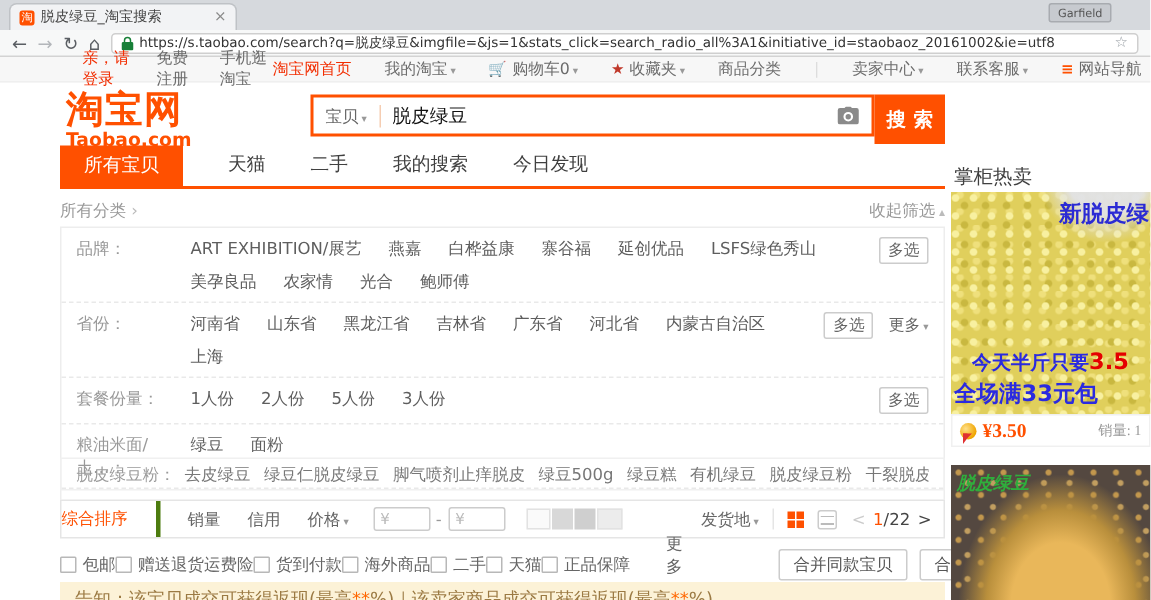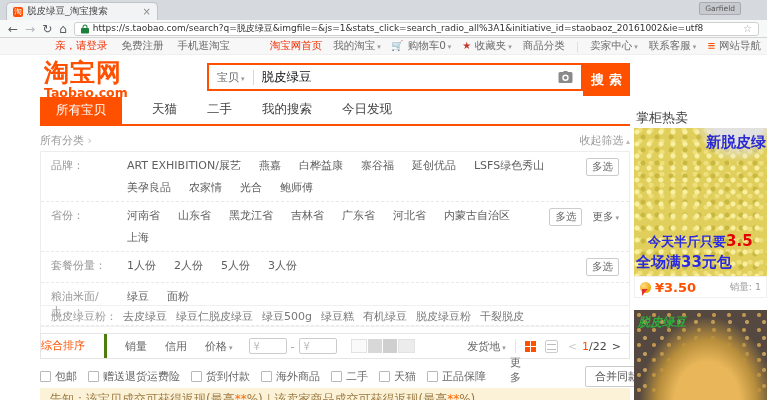--- a/index.html
+++ b/index.html
@@ -19,21 +19,21 @@
 .navbtn.fwd{color:#b3b6ba;}
 .urlbox{flex:1;height:14px;background:#fff;border:1px solid #cfcfcf;border-radius:3px;display:flex;align-items:center;gap:4px;padding:0 6px;font-size:9px;color:#333;overflow:hidden;}
 .url-text{white-space:nowrap;overflow:hidden;flex:1;}
 .lock{flex:none;display:block;}
 .star{color:#9aa0a6;font-size:10px;flex:none;}
 
 
 .page{position:absolute;top:38px;left:0;width:767px;height:362px;background:#fff;}
 .siteheader{position:absolute;top:0;left:0;right:0;height:17px;background:#f7f7f7;border-bottom:1px solid #efefef;display:flex;align-items:center;font-size:10.5px;color:#6c6c6c;padding:0 6px 0 55px;}
 .sh-left{display:flex;gap:14px;align-items:center;}
-.sh-right{margin-left:auto;display:flex;gap:11px;align-items:center;white-space:nowrap;}
+.sh-right{margin-left:auto;display:flex;gap:22px;align-items:center;white-space:nowrap;}
 .red{color:#f22d00;}
 .caret::after{content:"▾";font-size:7px;color:#999;margin-left:2px;}
 .sh-div{color:#ddd;}
 .carticon,.staricon,.navicon{font-size:10px;}
 .staricon{color:#c0392b;}
 .navicon{color:#ff5000;font-weight:bold;}
 
 .logo{position:absolute;left:44px;top:22px;color:#ff5000;line-height:1;}
 .logo-cn{font-size:25px;font-weight:bold;letter-spacing:1px;}
 .logo-en{font-size:12.5px;font-weight:bold;margin-top:2px;}
@@ -88,21 +88,21 @@
 .icon-grid{width:11px;height:11px;position:relative;flex:none;}
 .icon-grid::before{content:"";position:absolute;width:5px;height:5px;background:#ff5000;box-shadow:6px 0 0 #ff5000,0 6px 0 #ff5000,6px 6px 0 #ff5000;}
 .icon-list{width:13px;height:13px;border:1px solid #ccc;border-radius:2px;margin-left:9px;flex:none;background:repeating-linear-gradient(to bottom,transparent 0 2px,#bbb 2px 3px,transparent 3px 5px);background-size:9px 11px;background-position:1px 1px;background-repeat:no-repeat;background-clip:content-box;padding:1px;}
 .pager{display:flex;align-items:center;gap:5px;margin:0 8px 0 10px;font-size:11px;}
 .pg-prev{color:#ccc;}
 .pg-cur{color:#ff5000;}
 .pg-total{color:#444;}
 .pg-next{color:#444;}
 
 .checkrow{position:absolute;left:40px;top:327px;width:590px;height:22px;display:flex;align-items:center;font-size:11px;color:#666;}
-.cbwrap{display:flex;align-items:center;gap:11px;}
+.cbwrap{display:flex;align-items:center;}
 .cb-item{display:flex;align-items:center;gap:4px;white-space:nowrap;}
 .cb{width:11px;height:11px;border:1px solid #b8b8b8;border-radius:1px;background:#fff;flex:none;}
 .more2{margin-left:24px;color:#666;}
 .cdiv{width:1px;height:14px;background:#e5e5e5;margin:0 12px;}
 .mergebtn{border:1px solid #ccc;border-radius:2px;background:#fff;color:#555;font-size:11px;padding:2px 9px;font-family:inherit;white-space:nowrap;}
 .mergebtn+.mergebtn{margin-left:8px;}
 .mb1{margin-left:40px;}
 
 .notice{position:absolute;left:40px;top:350px;width:590px;height:12px;background:#fcf2d7;font-size:12px;color:#9b7a43;padding:3px 10px 0;overflow:hidden;white-space:nowrap;}
 .notice .hl{color:#ff6600;}
@@ -113,21 +113,21 @@
 background-image:
  radial-gradient(circle at 78% -8%, rgba(225,226,230,.95) 0 14%, rgba(225,226,230,0) 24%),
  radial-gradient(circle at 3px 4px, #f8f0a0 2px, rgba(0,0,0,0) 3px),
  radial-gradient(circle at 9px 9px, #c9b840 2px, rgba(0,0,0,0) 3px),
  radial-gradient(circle at 6px 2px, #efe07c 2px, rgba(0,0,0,0) 3px);
 background-size:100% 100%,12px 12px,14px 13px,11px 11px;}
 .ad1-title{position:absolute;top:5px;right:1px;color:#2b2bd4;font-size:15px;font-weight:bold;white-space:nowrap;}
 .ad1-line1{position:absolute;bottom:25px;left:14px;color:#2a2ae0;font-size:13px;font-weight:bold;white-space:nowrap;}
 .ad1-line1 .pr{color:#e50000;font-size:15px;}
 .ad1-line2{position:absolute;bottom:4px;left:2px;color:#2a2ae0;font-size:15px;font-weight:bold;white-space:nowrap;}
-.pricerow{position:absolute;left:634px;top:238px;width:133px;height:22px;border:1px solid #f0f0f0;background:#fff;display:flex;align-items:center;padding:0 5px;overflow:hidden;}
+.pricerow{position:absolute;left:634px;top:238px;width:133px;height:22px;border:1px solid #f0f0f0;background:#fff;display:flex;align-items:center;padding:0 5px;overflow:hidden;font-family:Liberation Serif, serif;}
 .coin{width:11px;height:11px;border-radius:50%;background:radial-gradient(circle at 35% 35%,#ffe08a,#f0a500 70%,#c77f00);flex:none;position:relative;}
 .coin::after{content:"";position:absolute;left:2px;bottom:-3px;border-left:3px solid #e03131;border-right:3px solid transparent;border-bottom:4px solid transparent;border-top:3px solid #e03131;}
 .adprice{color:#ff5000;font-weight:bold;font-size:13px;margin-left:4px;white-space:nowrap;}
 .adsales{margin-left:auto;color:#999;font-size:9.5px;white-space:nowrap;}
 .ad2{position:absolute;left:634px;top:272px;width:133px;height:90px;overflow:hidden;
 background-color:#544840;
 background-image:
  radial-gradient(ellipse at 55% 105%, #e9b75a 0 32%, #b98f3c 48%, rgba(0,0,0,0) 66%),
  radial-gradient(circle at 5px 5px, rgba(222,171,80,.8) 1.5px, rgba(0,0,0,0) 2.5px),
  radial-gradient(circle at 11px 12px, rgba(240,195,110,.7) 1.5px, rgba(0,0,0,0) 2.5px);
@@ -284,20 +284,21 @@
             <a class="morelink caret">更多</a>
           </div>
       </div>
     </div>
 
     <div class="suggest">
       <span class="sg-label">脱皮绿豆粉：</span>
       <div class="sg-items">
           <a class="sg-item">去皮绿豆</a>
           <a class="sg-item">绿豆仁脱皮绿豆</a>
+          <a class="sg-item">脚气喷剂止痒脱皮</a>
           <a class="sg-item">绿豆500g</a>
           <a class="sg-item">绿豆糕</a>
           <a class="sg-item">有机绿豆</a>
           <a class="sg-item">脱皮绿豆粉</a>
           <a class="sg-item">干裂脱皮</a>
         </div>
     </div>
 
     <div class="sortbar">
       <span class="sort-default">综合排序</span>

